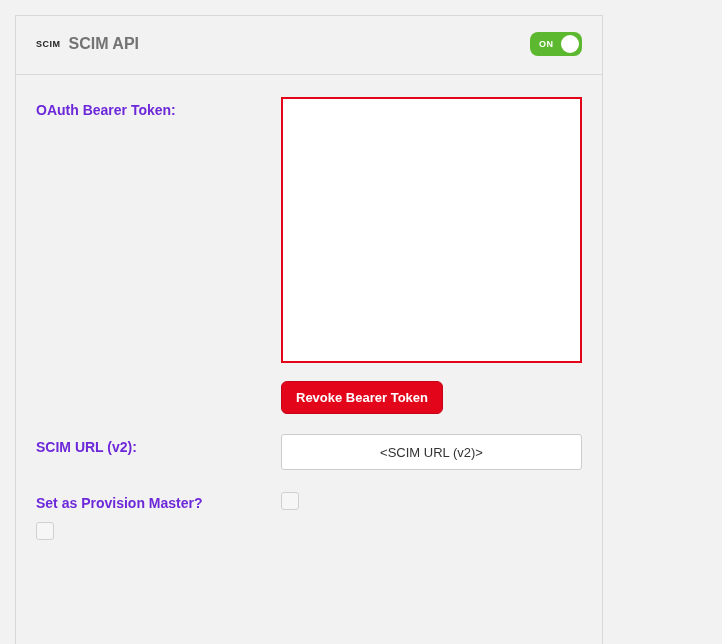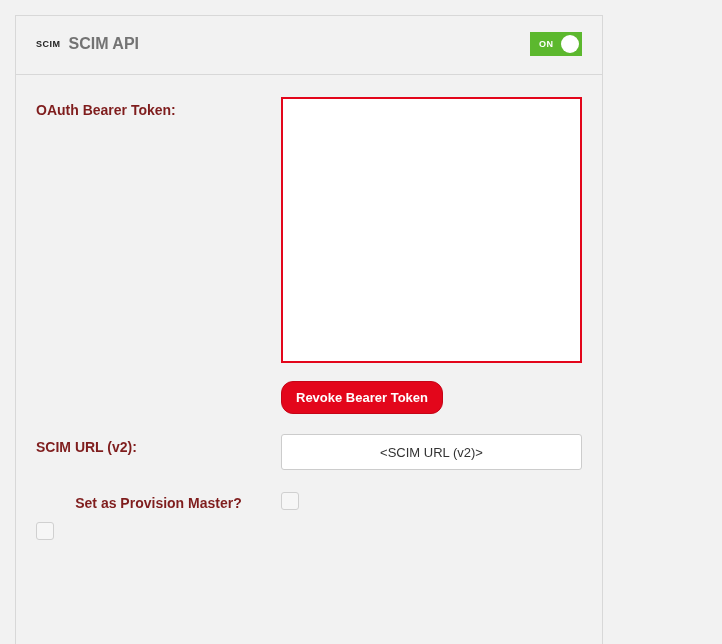--- a/index.html
+++ b/index.html
@@ -41,21 +41,21 @@
     }
     .header-title {
       font-size: 16px;
       font-weight: 700;
       color: #737373;
     }
     .toggle {
       width: 52px;
       height: 24px;
       background: #5cb82e;
-      border-radius: 0;
+      border-radius: 8px;
       position: relative;
       cursor: pointer;
       display: flex;
       align-items: center;
     }
     .toggle-label {
       color: #fff;
       font-size: 9px;
       font-weight: 700;
       margin-left: 9px;
@@ -73,52 +73,51 @@
     .content {
       padding: 22px 20px 10px 20px;
     }
     .row {
       display: flex;
       align-items: flex-start;
       margin-bottom: 20px;
     }
     .row-tight {
       margin-bottom: 8px;
-      text-align: center;
     }
     .label-col {
       width: 245px;
       flex-shrink: 0;
       padding-top: 4px;
     }
     .label {
       font-size: 14px;
       font-weight: 700;
-      color: #7f1d1d;
+      color: #6d28d9;
       line-height: 1.3;
     }
     .control-col {
       flex: 1;
     }
     .token-box {
       width: 100%;
       height: 266px;
       background: #fff;
       border: 2px solid #e3061b;
       resize: none;
       padding: 8px;
       font-family: inherit;
       font-size: 13px;
     }
     .revoke-btn {
       margin-top: 14px;
       background: #e3061b;
       color: #fff;
       border: 1px solid #c50517;
-      border-radius: 12px;
+      border-radius: 6px;
       padding: 8px 14px;
       font-size: 13px;
       font-weight: 700;
       cursor: pointer;
     }
     .url-input {
       width: 100%;
       height: 36px;
       background: #fff;
       border: 1px solid #ccc;

